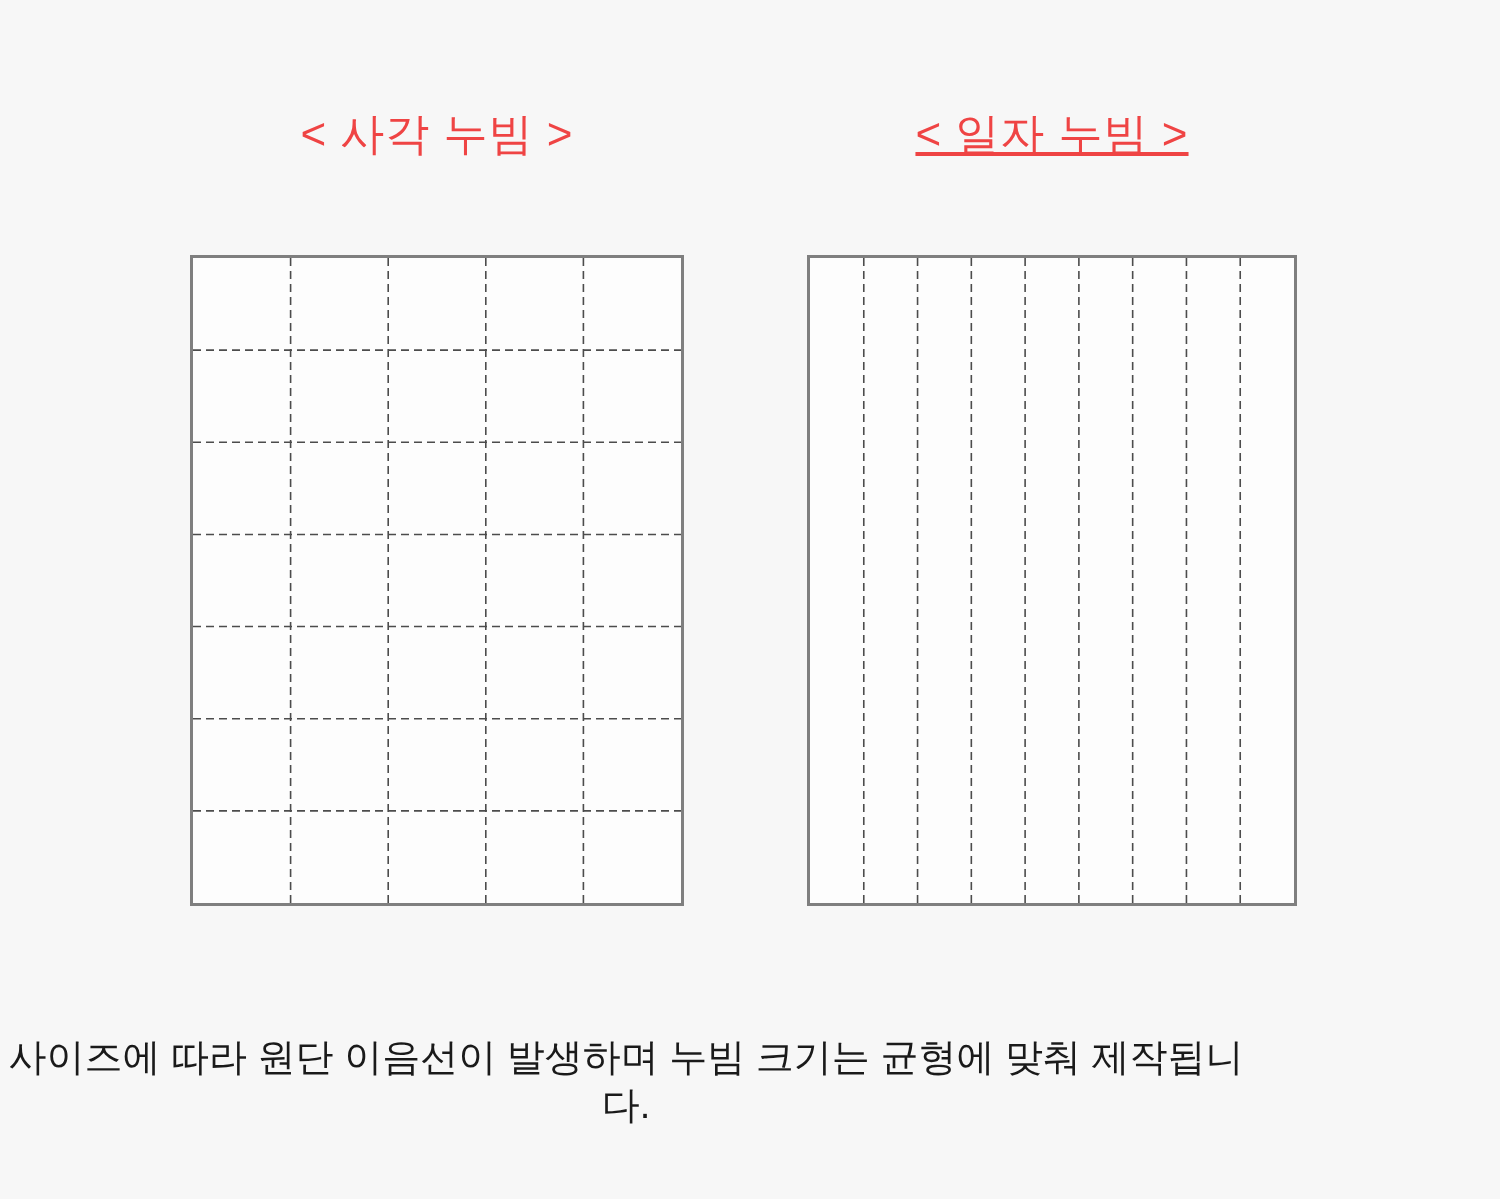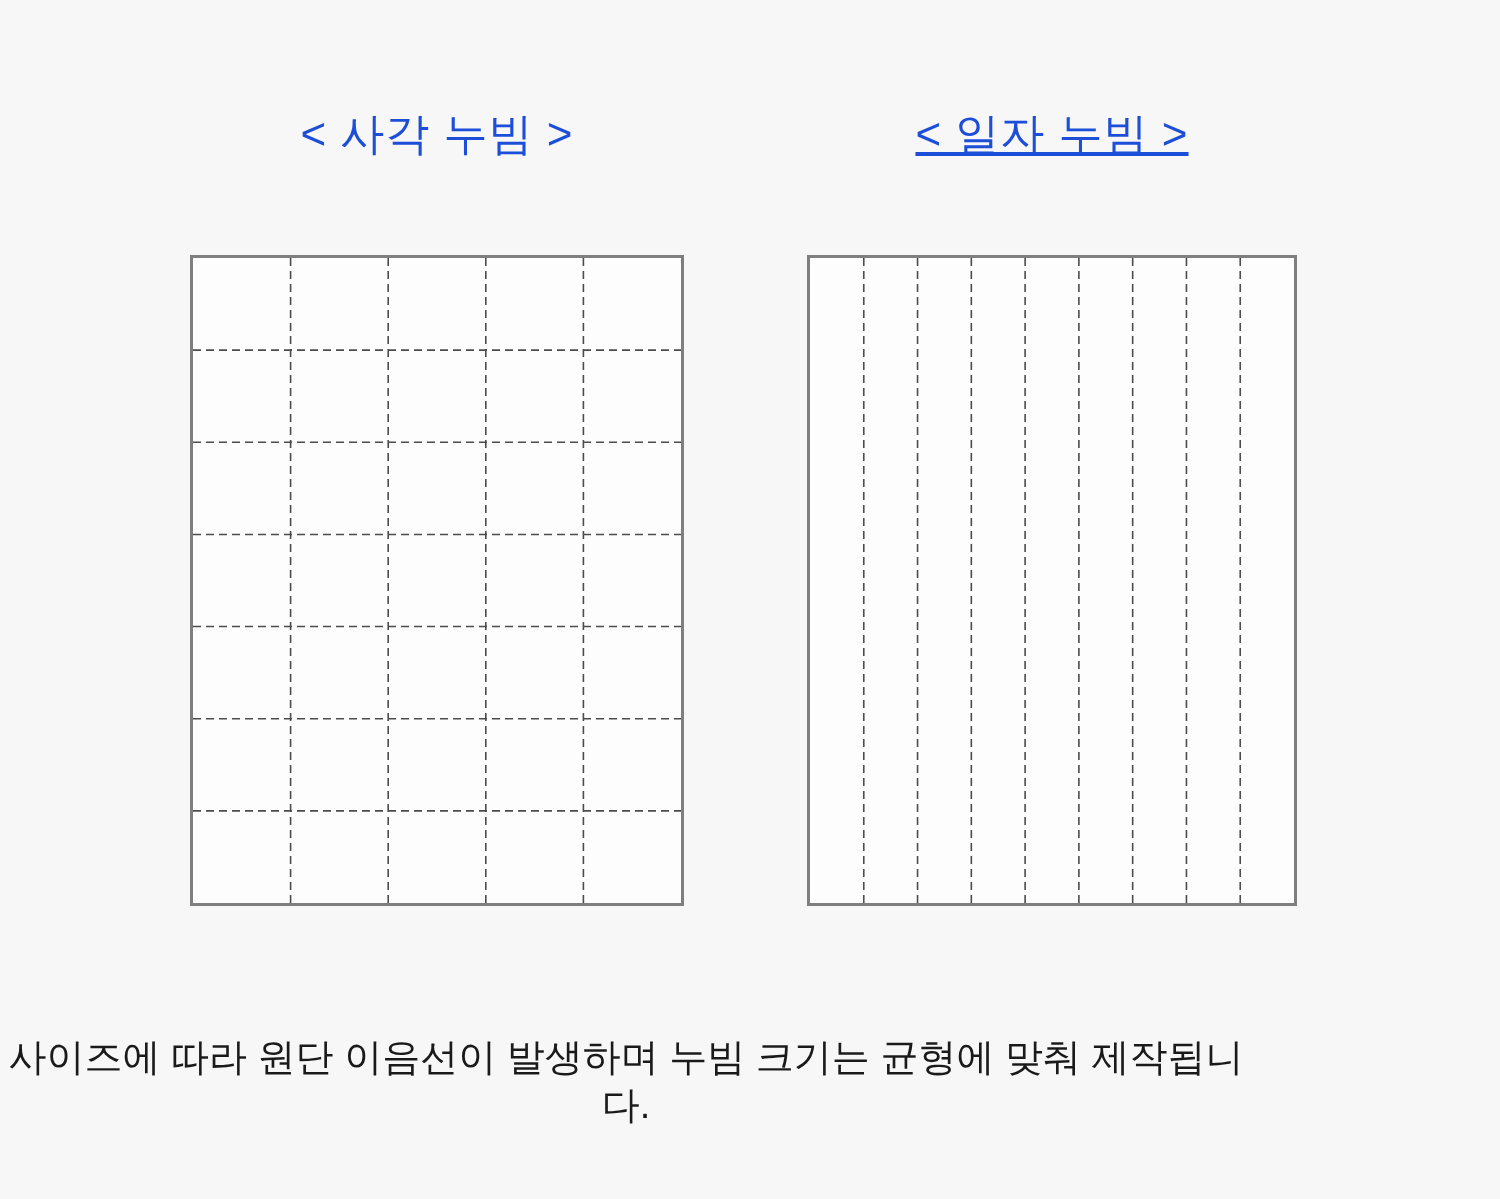--- a/index.html
+++ b/index.html
@@ -14,21 +14,21 @@
     font-family: "Liberation Sans", "DejaVu Sans", sans-serif;
     overflow: hidden;
   }
   .panel-title {
     position: absolute;
     top: 108px;
     text-align: center;
     font-size: 44px;
     font-weight: 500;
     letter-spacing: 1px;
-    color: #1d4ed8;
+    color: #ef4444;
     line-height: 1.2;
   }
   #title-left  { left: 190px; width: 494px; }
   #title-right { left: 807px; width: 490px; text-decoration: underline; }
   .quilt-box {
     position: absolute;
     top: 255px;
     height: 651px;
     box-sizing: border-box;
     background: #fdfdfd;

